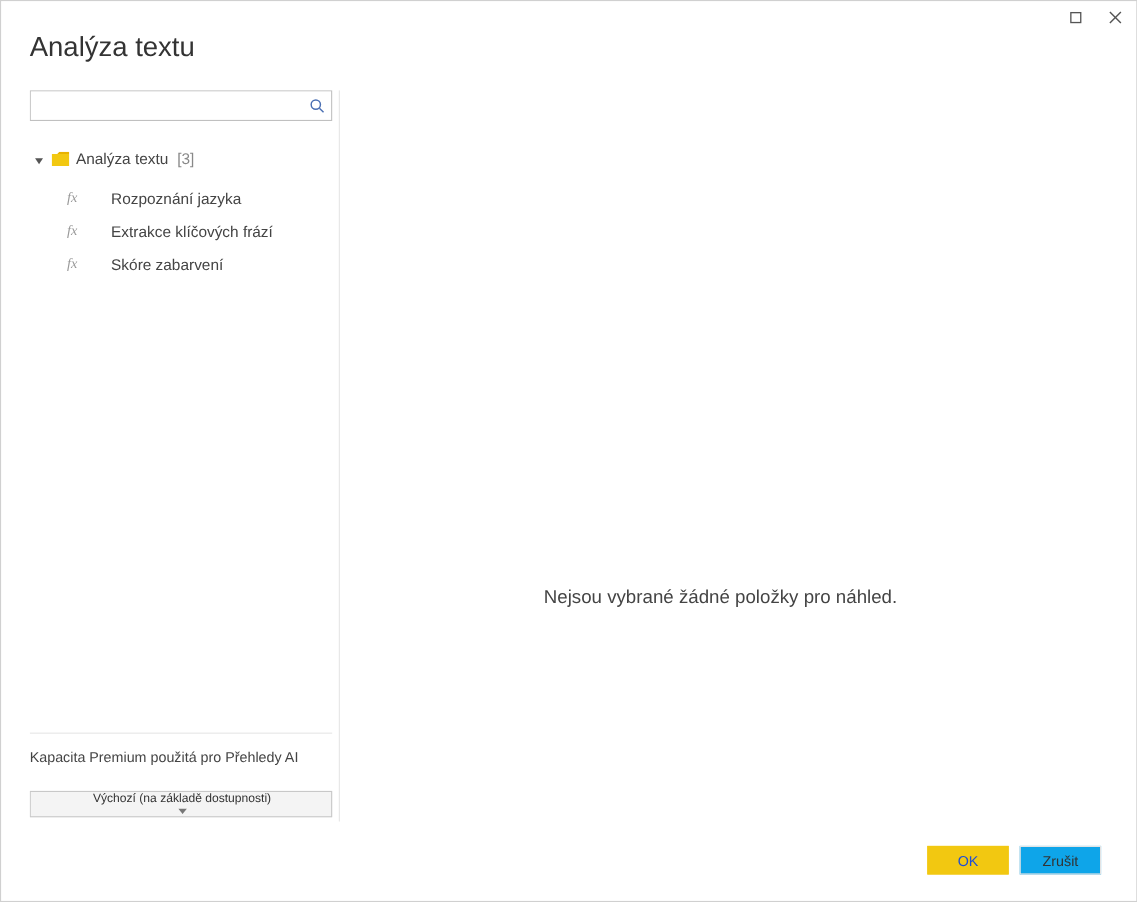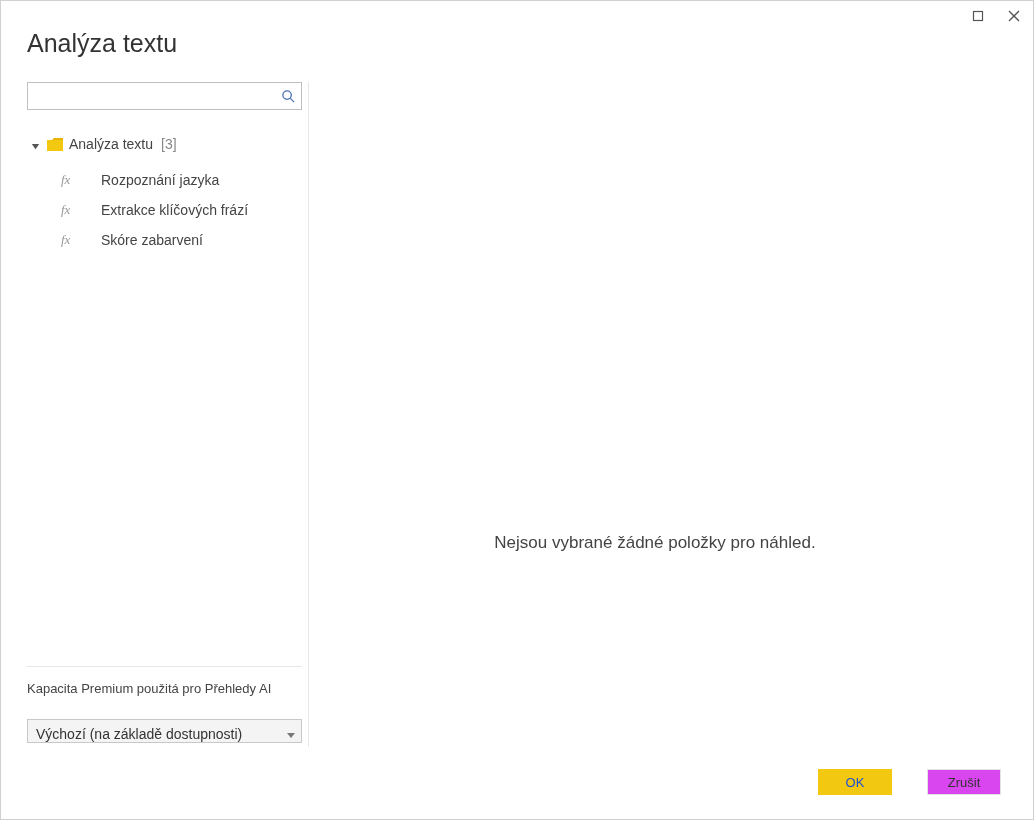--- a/index.html
+++ b/index.html
@@ -137,30 +137,31 @@
     padding-top: 14px;
     padding-bottom: 4px;
   }
   .capacity-label {
     font-size: 13px;
     color: #444;
     margin-bottom: 23px;
   }
   .capacity-select {
     display: flex;
-    align-items: flex-end;
+    align-items: center;
     justify-content: space-between;
     border: 1px solid #c8c8c8;
     background: #f4f4f4;
     height: 24px;
     padding: 0 6px 0 8px;
-    font-size: 14px;
+    font-size: 11px;
     color: #333;
     cursor: pointer;
     width: 100%;
+    flex-direction: column;
   }
   .capacity-select .chev {
     color: #666;
   }
   .right-pane {
     flex: 1;
     display: flex;
     align-items: center;
     justify-content: center;
     padding-top: 256px;
@@ -186,24 +187,23 @@
     align-items: center;
     justify-content: center;
     padding: 0 14px;
   }
   .btn-primary {
     background: #f2c811;
     color: #1d4ed8;
     border-color: #f2c811;
   }
   .btn-secondary {
-    background: #d946ef;
+    background: #0ea5e9;
     color: #333;
     border-color: #e3e3e3;
-    margin-left: 25px;
   }
 </style>
 </head>
 <body>
 
 <div class="window-controls">
   <div class="win-btn" title="">
     <svg width="12" height="12" viewBox="0 0 12 12">
       <rect x="1.5" y="1.5" width="9" height="9" fill="none" stroke="#555" stroke-width="1.2"></rect>
     </svg>

